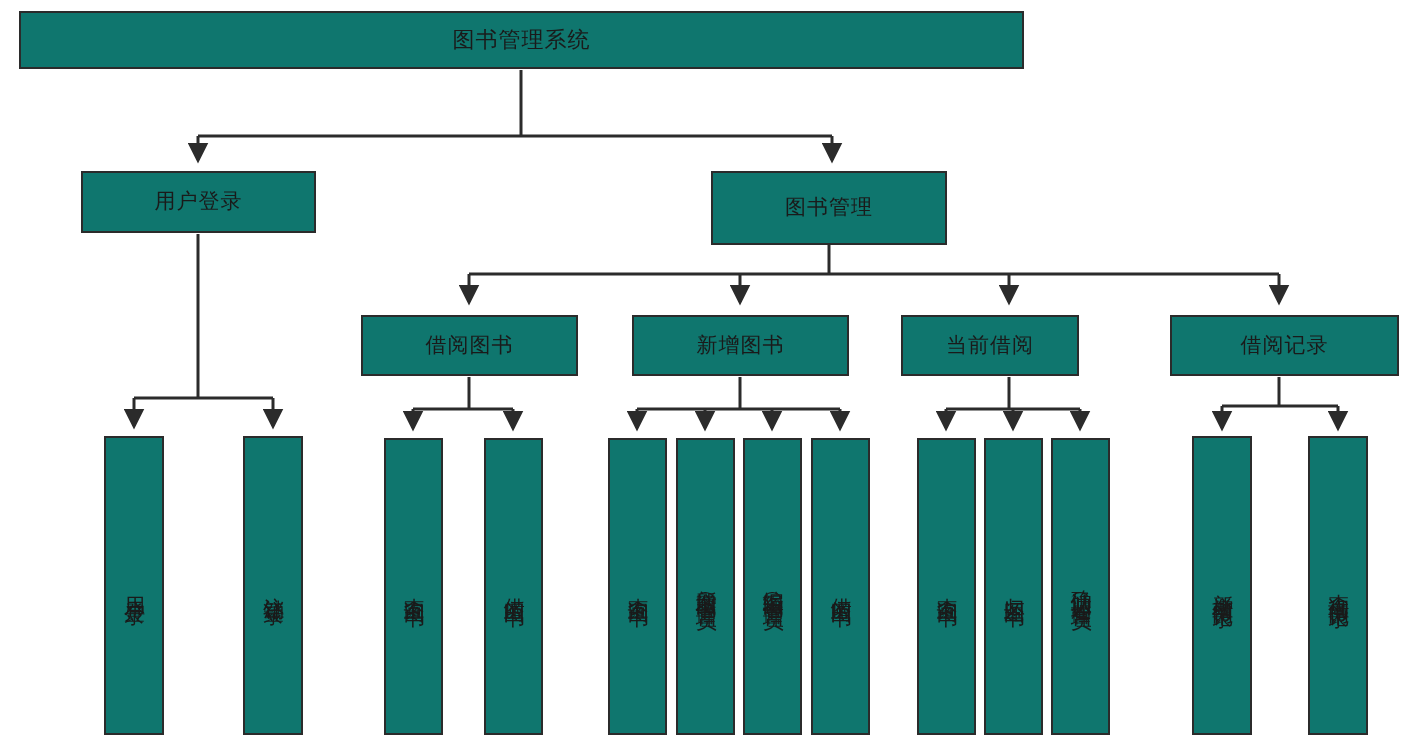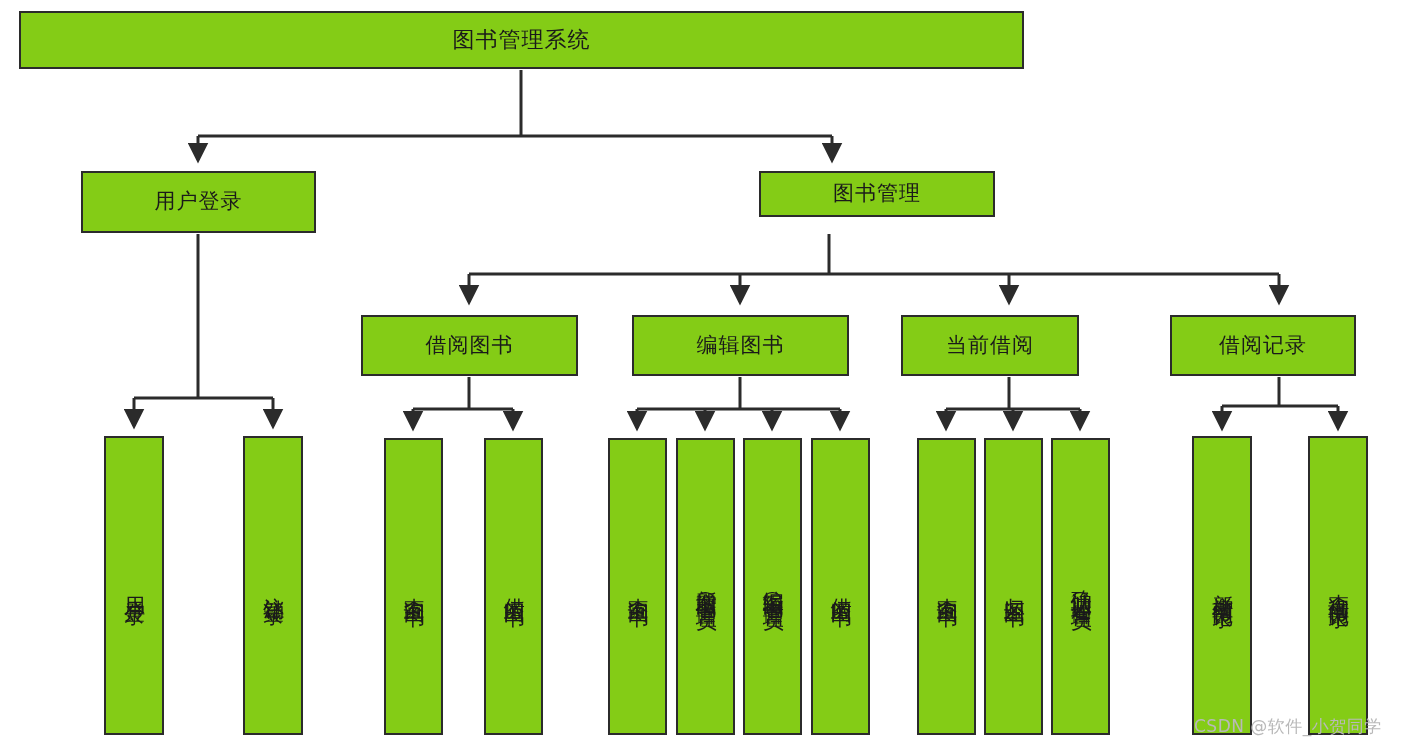--- a/index.html
+++ b/index.html
@@ -18,21 +18,21 @@
   #edges {
     position: absolute;
     left: 0;
     top: 0;
     width: 1405px;
     height: 747px;
   }
   .node {
     position: absolute;
     box-sizing: border-box;
-    background: #84cc16;
+    background: #0f766e;
     border: 2px solid #2b2b2b;
     display: flex;
     align-items: center;
     justify-content: center;
     z-index: 2;
   }
   .node .label {
     color: #1a1a1a;
     font-size: 21px;
     line-height: 1.12;
@@ -113,34 +113,34 @@
     </g>
   </svg>
 
   <div class="node root" style="left:19px; top:11px; width:1005px; height:58px;">
     <span class="label">图书管理系统</span>
   </div>
 
   <div class="node" style="left:81px; top:171px; width:235px; height:62px;">
     <span class="label">用户登录</span>
   </div>
-  <div class="node" style="left:711px; top:171px; width:236px; height:46px;margin-left:48px;">
+  <div class="node" style="left:711px; top:171px; width:236px; height:74px;">
     <span class="label">图书管理</span>
   </div>
 
   <div class="node" style="left:361px; top:315px; width:217px; height:61px;">
     <span class="label">借阅图书</span>
   </div>
   <div class="node" style="left:632px; top:315px; width:217px; height:61px;">
-    <span class="label">编辑图书</span>
+    <span class="label">新增图书</span>
   </div>
   <div class="node" style="left:901px; top:315px; width:178px; height:61px;">
     <span class="label">当前借阅</span>
   </div>
-  <div class="node" style="left:1170px; top:315px; width:186px; height:61px;">
+  <div class="node" style="left:1170px; top:315px; width:229px; height:61px;">
     <span class="label">借阅记录</span>
   </div>
 
   <div class="node vertical" style="left:104px; top:436px; width:60px; height:299px;">
     <span class="label">用户登录</span>
   </div>
   <div class="node vertical" style="left:243px; top:436px; width:60px; height:299px;">
     <span class="label">注销登录</span>
   </div>
 
@@ -174,15 +174,14 @@
     <span class="label">确认归还（管理员）</span>
   </div>
 
   <div class="node vertical" style="left:1192px; top:436px; width:60px; height:299px;">
     <span class="label">新增借阅记录</span>
   </div>
   <div class="node vertical" style="left:1308px; top:436px; width:60px; height:299px;">
     <span class="label">查询借阅记录</span>
   </div>
 
-  <div class="watermark" style="left:1194px; top:715px;">CSDN @软件_小贺同学</div>
 
 </div>
 
 </body></html>

